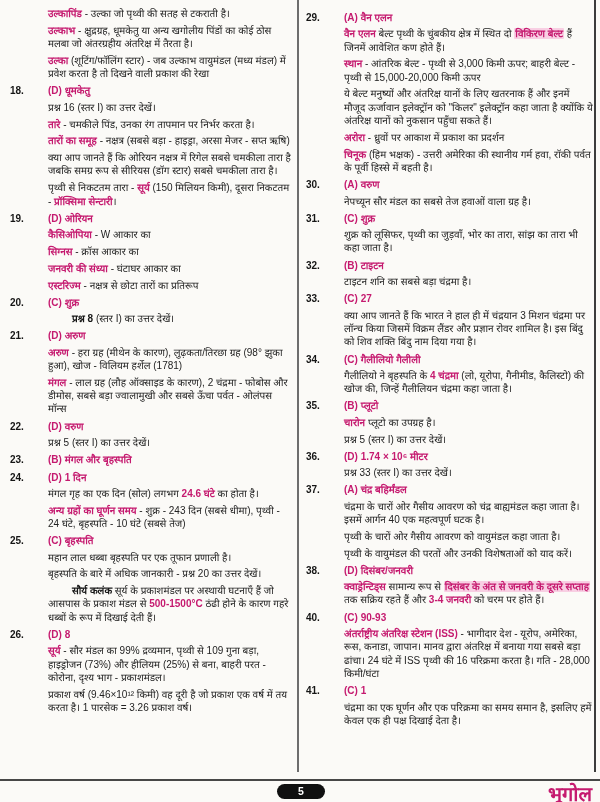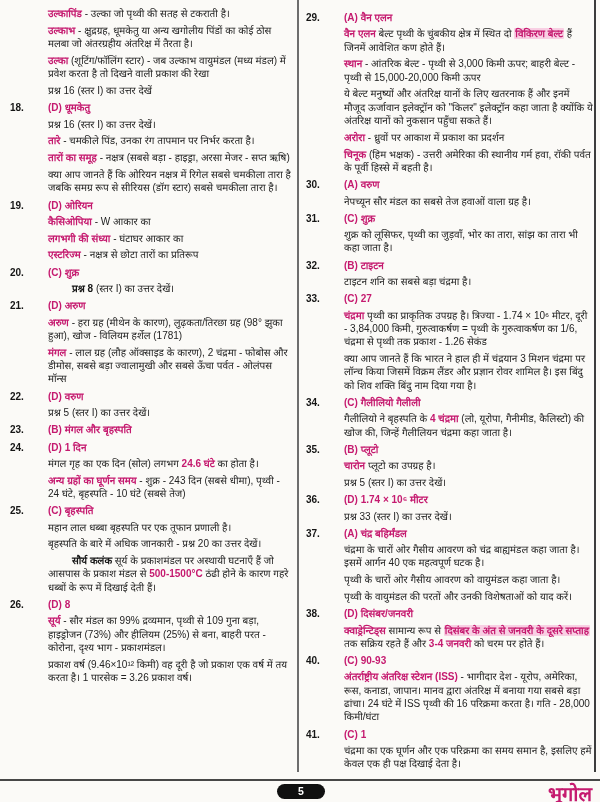--- a/index.html
+++ b/index.html
@@ -43,35 +43,36 @@
   .footer-subject{position:absolute;right:8px;top:780px;font-size:20px;font-weight:700;color:var(--accent);}
 </style>
 </head>
 <body>
 
 <div class="page">
   <div class="col col-left">
       <div class="para"><span class="run-m">उल्कापिंड</span><span class="run-n"> - उल्का जो पृथ्वी की सतह से टकराती है।</span></div>
       <div class="para"><span class="run-m">उल्काभ</span><span class="run-n"> - क्षुद्रग्रह, धूमकेतु या अन्य खगोलीय पिंडों का कोई ठोस मलबा जो अंतरग्रहीय अंतरिक्ष में तैरता है।</span></div>
       <div class="para"><span class="run-m">उल्का</span><span class="run-n"> (शूटिंग/फॉलिंग स्टार) - जब उल्काभ वायुमंडल (मध्य मंडल) में प्रवेश करता है तो दिखने वाली प्रकाश की रेखा</span></div>
-      <div class="para"><span class="run-n">प्रश्न 16 (स्तर I) का उत्तर देखें</span></div>
       <div class="q-row">
         <span class="q-num">18.</span>
         <span class="q-ans"><span class="run-m">(D) धूमकेतु</span></span>
       </div>
       <div class="para"><span class="run-n">प्रश्न 16 (स्तर I) का उत्तर देखें।</span></div>
       <div class="para"><span class="run-m">तारे</span><span class="run-n"> - चमकीले पिंड, उनका रंग तापमान पर निर्भर करता है।</span></div>
       <div class="para"><span class="run-m">तारों का समूह</span><span class="run-n"> - नक्षत्र (सबसे बड़ा - हाइड्रा, अरसा मेजर - सप्त ऋषि)</span></div>
       <div class="para"><span class="run-n">क्या आप जानते हैं कि ओरियन नक्षत्र में रिगेल सबसे चमकीला तारा है जबकि समग्र रूप से सीरियस (डॉग स्टार) सबसे चमकीला तारा है।</span></div>
+      <div class="para"><span class="run-n">पृथ्वी से निकटतम तारा - </span><span class="run-m">सूर्य</span><span class="run-n"> (150 मिलियन किमी), दूसरा निकटतम - </span><span class="run-m">प्रॉक्सिमा सेन्टारी</span><span class="run-n">।</span></div>
       <div class="q-row">
         <span class="q-num">19.</span>
         <span class="q-ans"><span class="run-m">(D) ओरियन</span></span>
       </div>
       <div class="para"><span class="run-m">कैसिओपिया</span><span class="run-n"> - W आकार का</span></div>
-      <div class="para"><span class="run-m">लगभगी की संध्या</span><span class="run-n"> - घंटाघर आकार का</span></div>
+      <div class="para"><span class="run-m">सिग्नस</span><span class="run-n"> - क्रॉस आकार का</span></div>
+      <div class="para"><span class="run-m">जनवरी की संध्या</span><span class="run-n"> - घंटाघर आकार का</span></div>
       <div class="para"><span class="run-m">एस्टरिज्म</span><span class="run-n"> - नक्षत्र से छोटा तारों का प्रतिरूप</span></div>
       <div class="q-row">
         <span class="q-num">20.</span>
         <span class="q-ans"><span class="run-m">(C) शुक्र</span></span>
       </div>
       <div class="para"><span class="run-b">प्रश्न 8</span><span class="run-n"> (स्तर I) का उत्तर देखें।</span></div>
       <div class="q-row">
         <span class="q-num">21.</span>
         <span class="q-ans"><span class="run-m">(D) अरुण</span></span>
       </div>
@@ -129,21 +130,20 @@
       <div class="para"><span class="run-n">शुक्र को लूसिफर, पृथ्वी का जुड़वाँ, भोर का तारा, सांझ का तारा भी कहा जाता है।</span></div>
       <div class="q-row">
         <span class="q-num">32.</span>
         <span class="q-ans"><span class="run-m">(B) टाइटन</span></span>
       </div>
       <div class="para"><span class="run-n">टाइटन शनि का सबसे बड़ा चंद्रमा है।</span></div>
       <div class="q-row">
         <span class="q-num">33.</span>
         <span class="q-ans"><span class="run-m">(C) 27</span></span>
       </div>
-      <div class="para"><span class="run-m">चंद्रमा</span><span class="run-n"> पृथ्वी का प्राकृतिक उपग्रह है। त्रिज्या - 1.74 × 10⁶ मीटर, दूरी - 3,84,000 किमी, गुरुत्वाकर्षण = पृथ्वी के गुरुत्वाकर्षण का 1/6, चंद्रमा से पृथ्वी तक प्रकाश - 1.26 सेकंड</span></div>
       <div class="para"><span class="run-n">क्या आप जानते हैं कि भारत ने हाल ही में चंद्रयान 3 मिशन चंद्रमा पर लॉन्च किया जिसमें विक्रम लैंडर और प्रज्ञान रोवर शामिल है। इस बिंदु को शिव शक्ति बिंदु नाम दिया गया है।</span></div>
       <div class="q-row">
         <span class="q-num">34.</span>
         <span class="q-ans"><span class="run-m">(C) गैलीलियो गैलीली</span></span>
       </div>
       <div class="para"><span class="run-n">गैलीलियो ने बृहस्पति के </span><span class="run-m">4 चंद्रमा</span><span class="run-n"> (लो, यूरोपा, गैनीमीड, कैलिस्टो) की खोज की, जिन्हें गैलीलियन चंद्रमा कहा जाता है।</span></div>
       <div class="q-row">
         <span class="q-num">35.</span>
         <span class="q-ans"><span class="run-m">(B) प्लूटो</span></span>
       </div>

